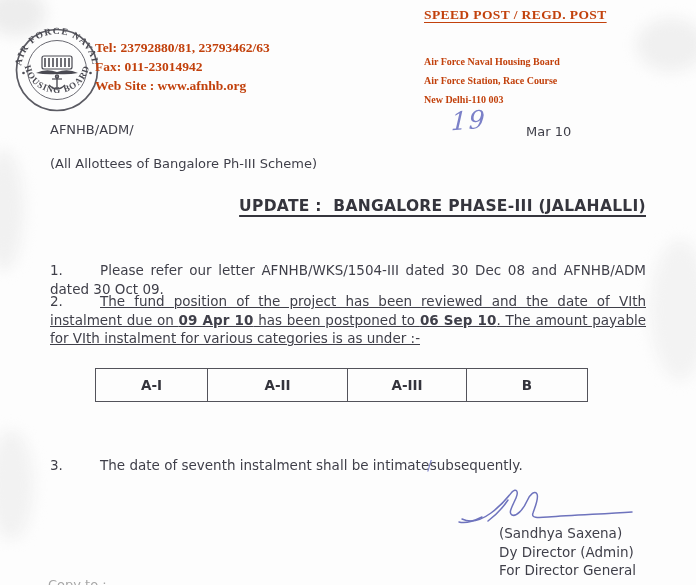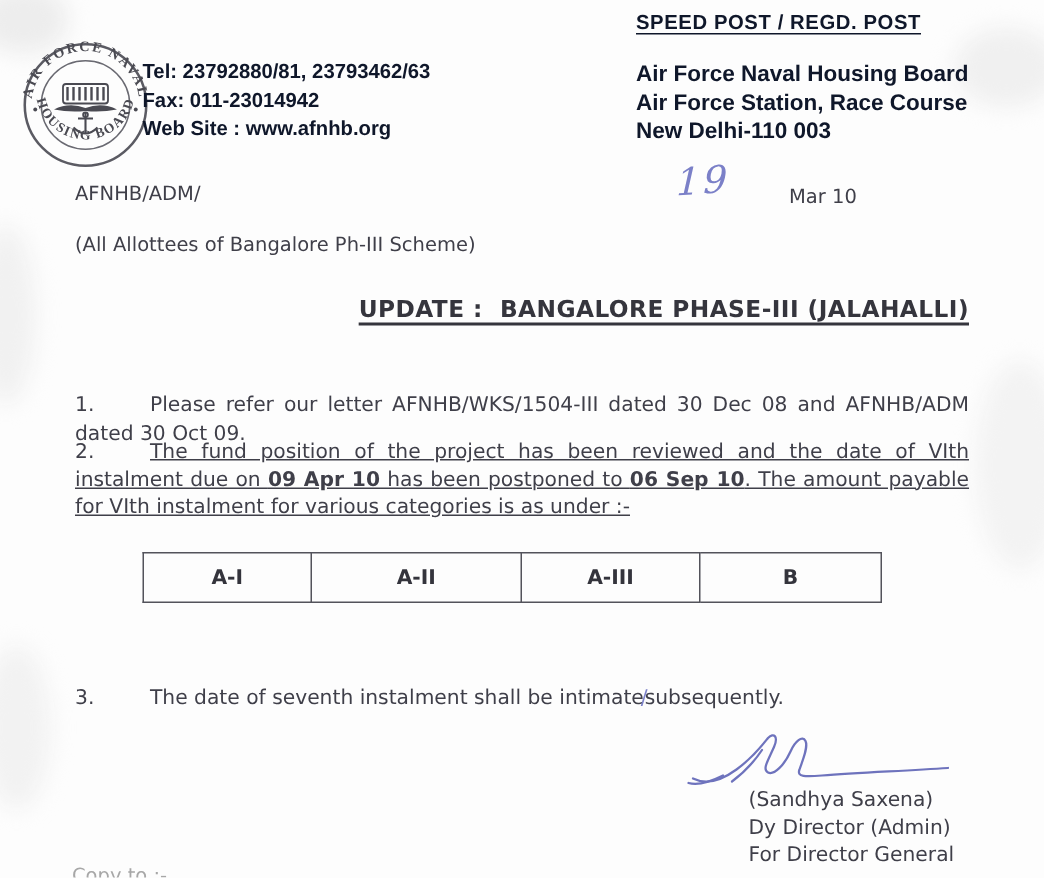--- a/index.html
+++ b/index.html
@@ -7,41 +7,41 @@
     width:696px;height:585px;
     background:#fdfdfd;
     position:relative;
     overflow:hidden;
     font-family:"DejaVu Sans","Liberation Sans",sans-serif;
     color:#3f3f49;
     -webkit-font-smoothing:antialiased;
   }
   .abs{position:absolute;}
   .serifb{
-    font-family:Liberation Sans, sans-serif;
-    font-weight:bold;color:#0f172a;
+    font-family:Liberation Serif, serif;
+    font-weight:bold;color:#c2410c;
   }
   
   .smudge{position:absolute;border-radius:50%;filter:blur(7px);pointer-events:none;}
   .sm1{left:-14px;top:-10px;width:60px;height:46px;background:#ededed;}
   .sm2{left:636px;top:18px;width:70px;height:54px;background:#f0f0f0;}
   .sm3{left:-16px;top:150px;width:40px;height:120px;background:#f1f1f1;}
   .sm4{left:-12px;top:430px;width:46px;height:110px;background:#f2f2f2;}
   .sm5{left:650px;top:240px;width:60px;height:140px;background:#f3f3f3;}
 
   
   .speedpost{
     left:424px;top:7px;
     font-size:13.5px;letter-spacing:.4px;
     text-decoration:underline;
     text-underline-offset:3px;
   }
   .logo{left:14px;top:27px;}
   .contact{left:95px;top:38px;font-size:13.5px;line-height:19px;}
-  .address{left:424px;top:40px;font-size:15px;line-height:19px;}
+  .address{left:424px;top:52px;font-size:10px;line-height:19px;}
 
   .refline{left:50px;top:122px;font-size:13px;}
   .handdate{
     left:451px;top:106px;
     font-family:"DejaVu Serif",serif;
     font-style:italic;font-weight:400;
     font-size:25px;color:#7b80c8;
     transform:rotate(-4deg) skewX(-6deg);
     letter-spacing:2px;
   }

